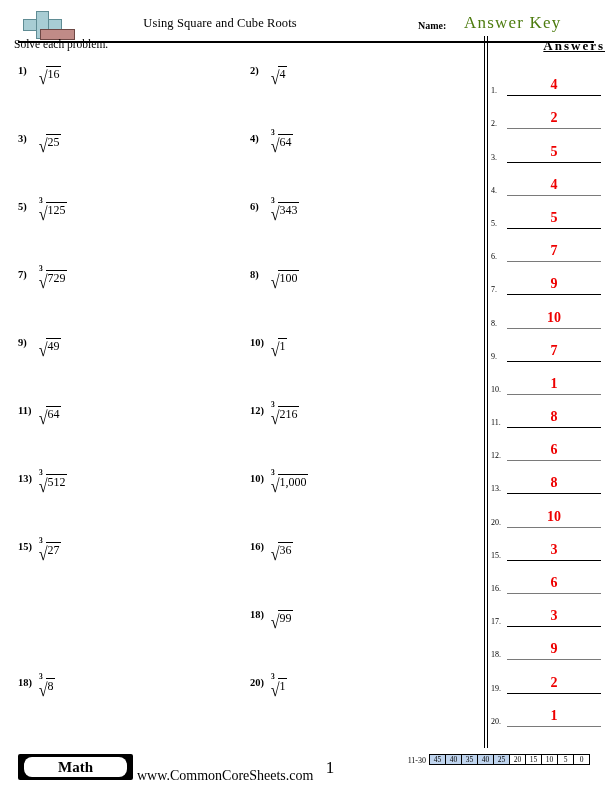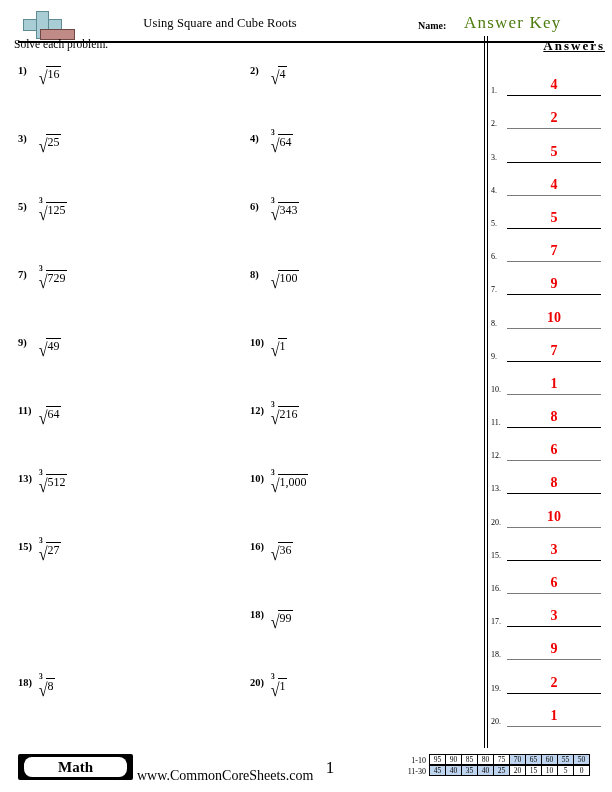--- a/index.html
+++ b/index.html
@@ -493,33 +493,20 @@
     </div>
 </div>
 
 <div id="footer">
   <div id="math-badge">
     <div id="math-badge-inner">Math</div>
   </div>
   <div id="site-url">www.CommonCoreSheets.com</div>
   <div id="page-number">1</div>
   <div id="score-grid">
-      <div class="sg-row">
-        <div class="sg-label">1-10</div>
-        <div class="sg-cell">95</div>
-        <div class="sg-cell">90</div>
-        <div class="sg-cell">85</div>
-        <div class="sg-cell">80</div>
-        <div class="sg-cell">75</div>
-        <div class="sg-cell shaded">70</div>
-        <div class="sg-cell shaded">65</div>
-        <div class="sg-cell shaded">60</div>
-        <div class="sg-cell shaded">55</div>
-        <div class="sg-cell shaded">50</div>
-      </div>
       <div class="sg-row">
         <div class="sg-label">11-30</div>
         <div class="sg-cell shaded">45</div>
         <div class="sg-cell shaded">40</div>
         <div class="sg-cell shaded">35</div>
         <div class="sg-cell shaded">40</div>
         <div class="sg-cell shaded">25</div>
         <div class="sg-cell">20</div>
         <div class="sg-cell">15</div>
         <div class="sg-cell">10</div>

